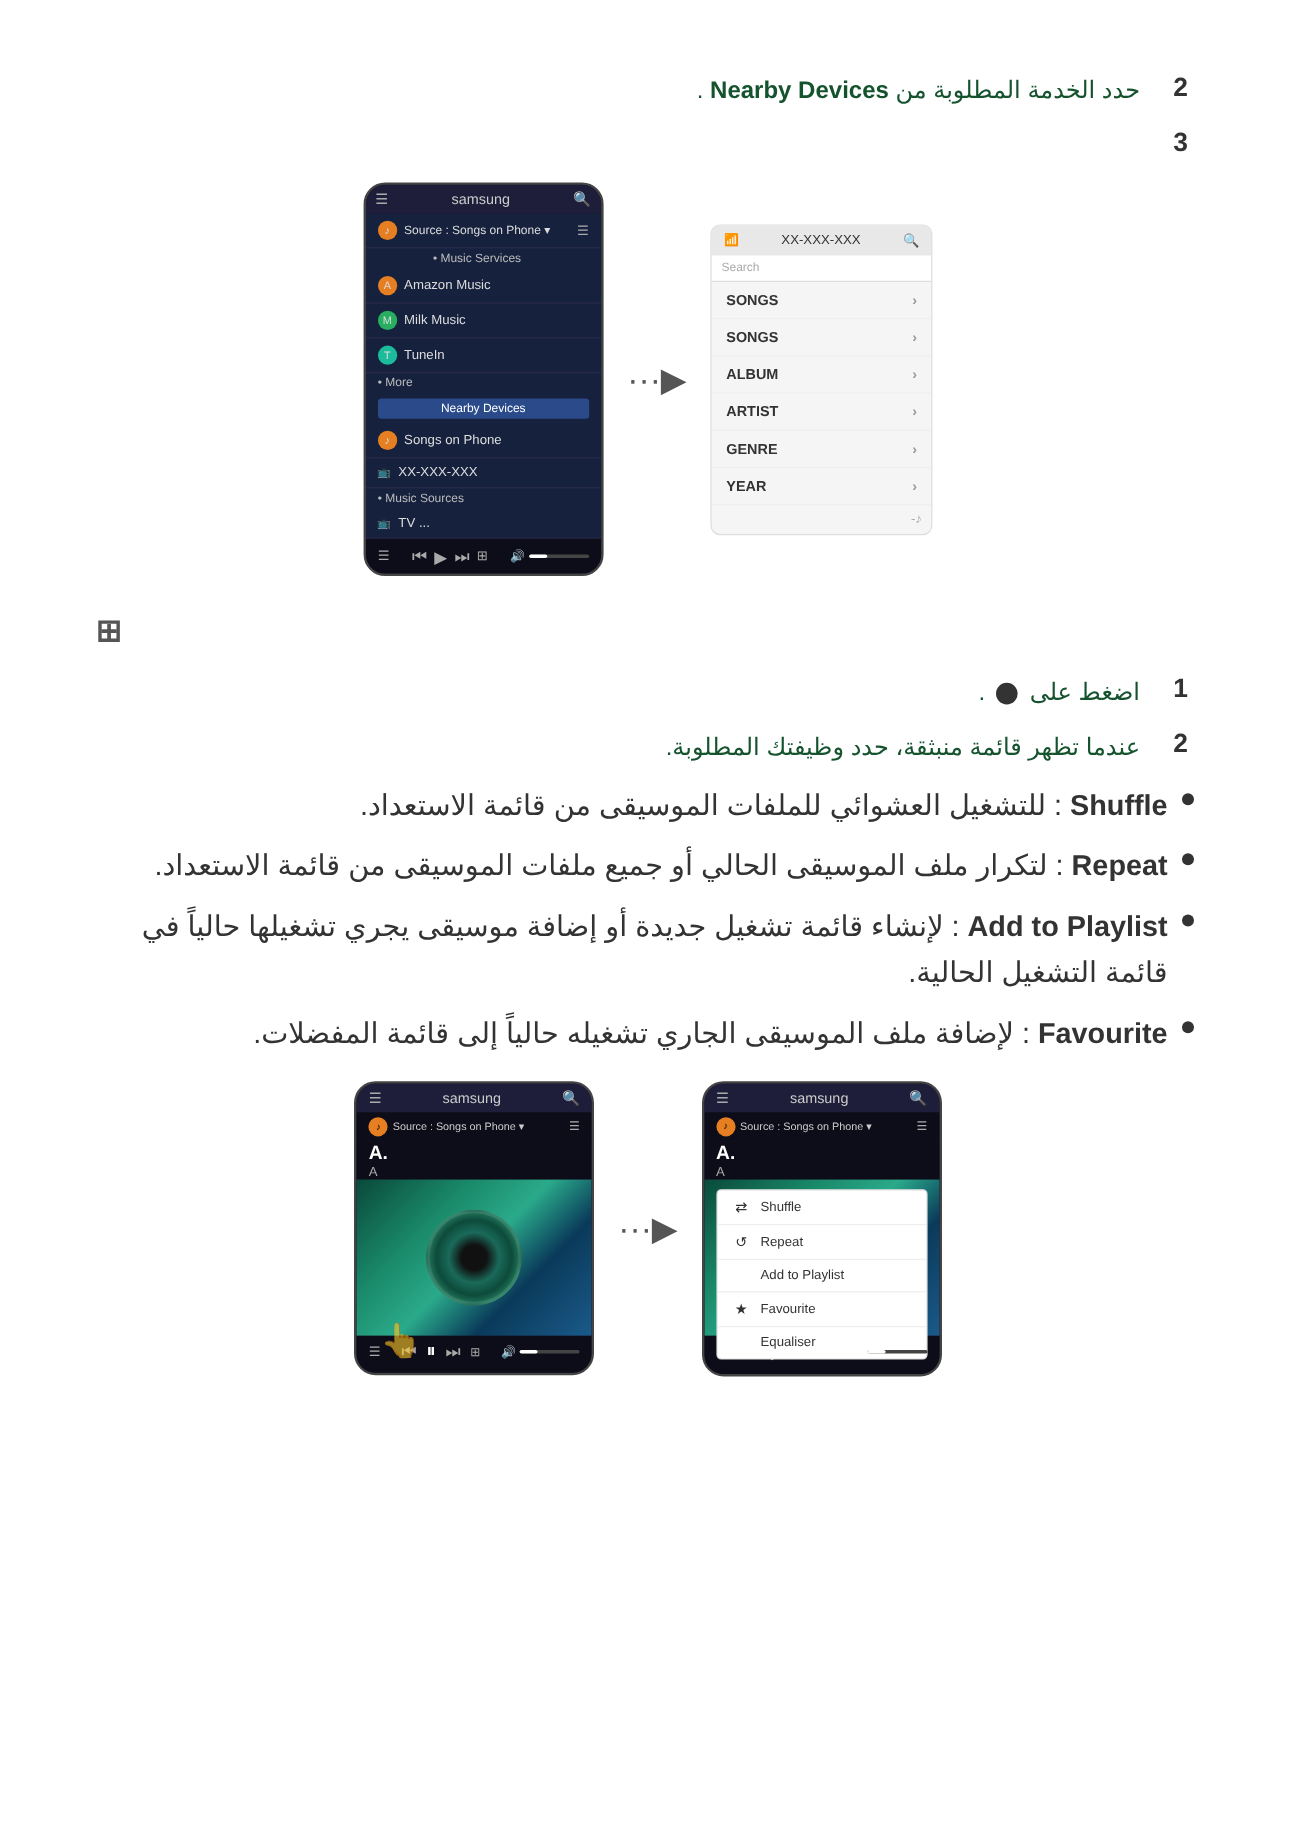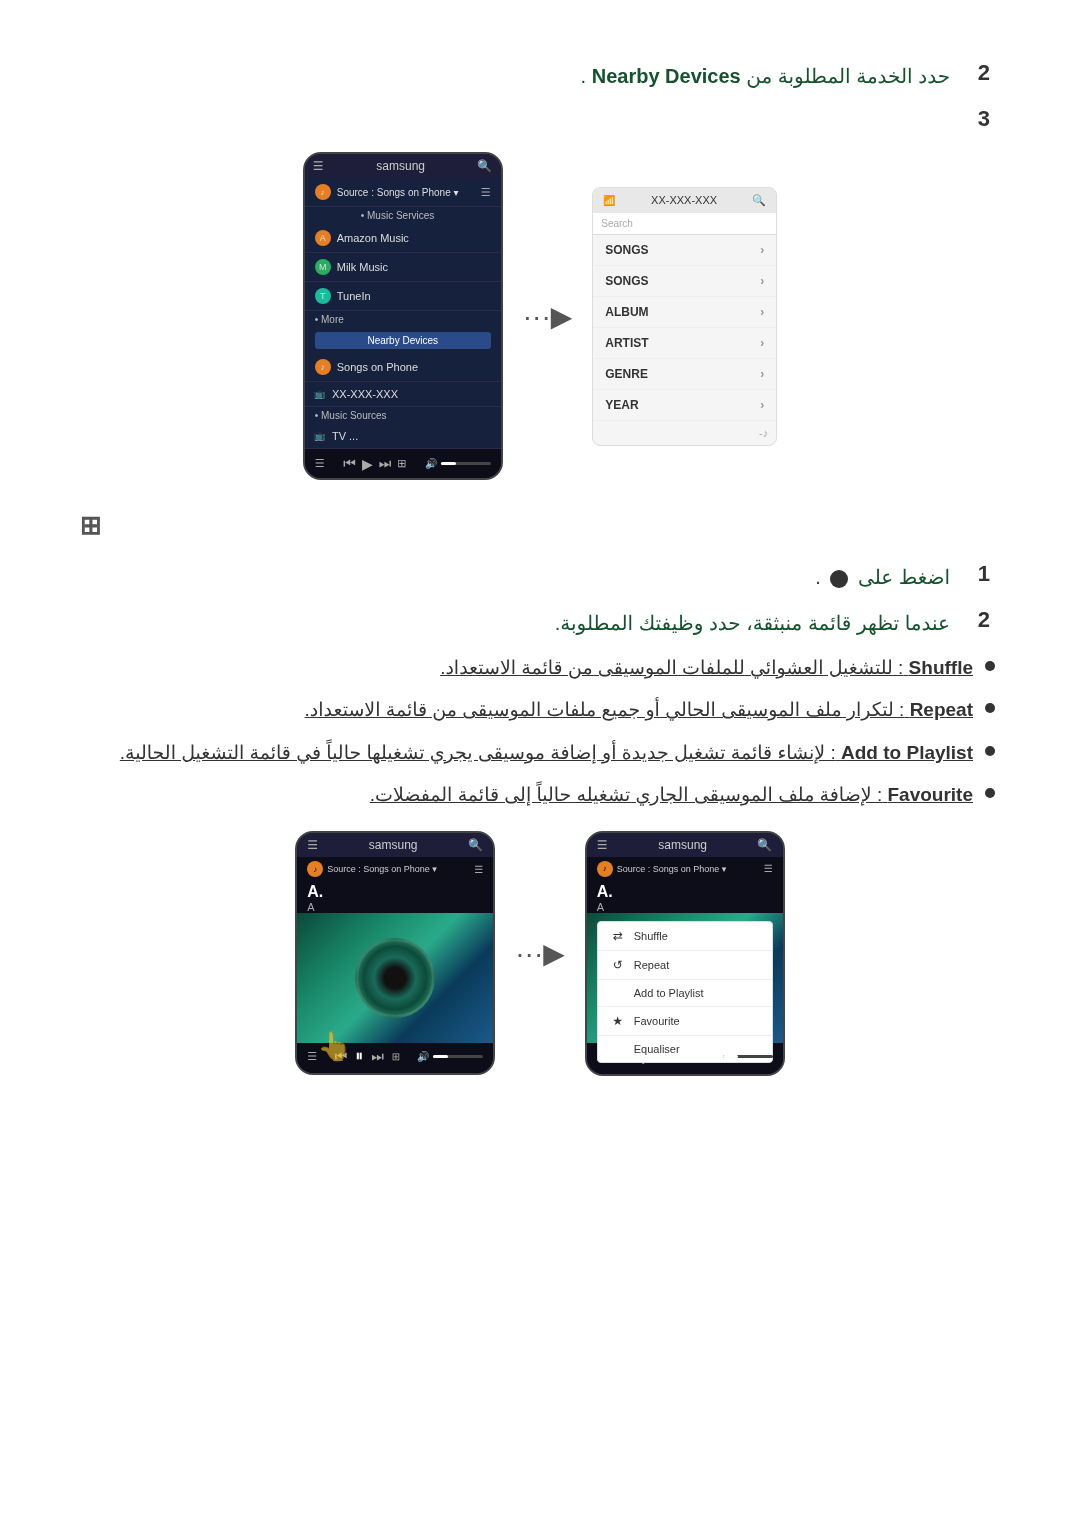--- a/index.html
+++ b/index.html
@@ -221,26 +221,25 @@
     .bullet-dot {
       min-width: 10px;
       height: 10px;
       background: #333;
       border-radius: 50%;
       margin-top: 8px;
       margin-left: 12px;
       margin-right: 5px;
     }
     .bullet-text {
-      font-size: 19px;
+      font-size: 24px;
       color: #333;
       line-height: 1.6;
       text-align: right;
       direction: rtl;
-      text-decoration: underline;
     }
     .bullet-keyword {
       font-weight: bold;
       direction: ltr;
       display: inline;
     }
 
     
     .bottom-screenshots {
       display: flex;

